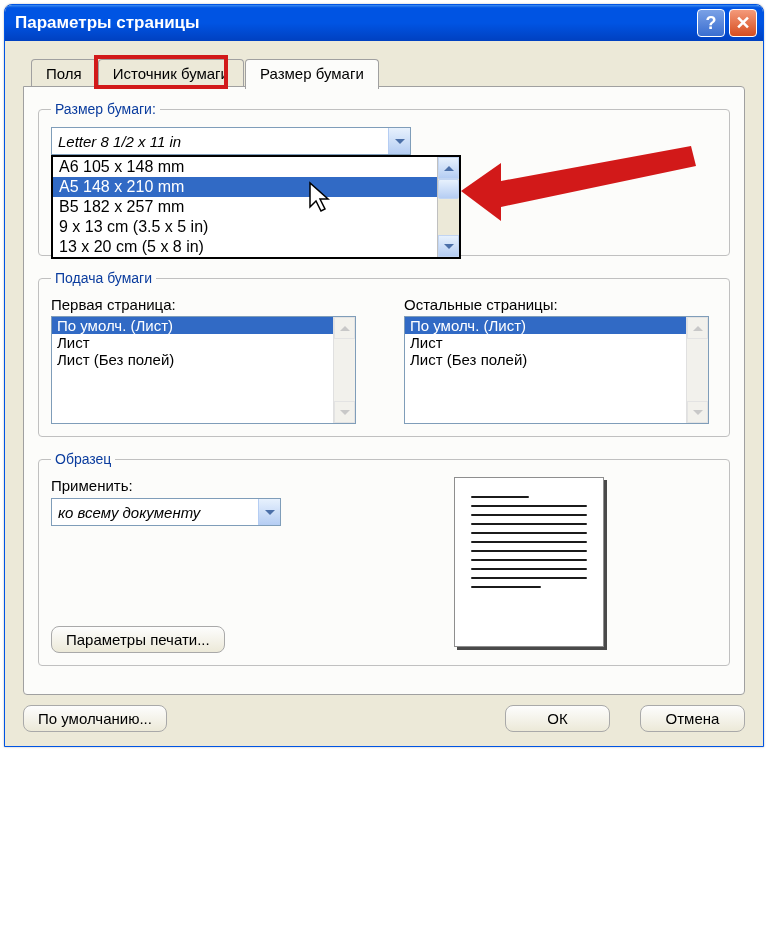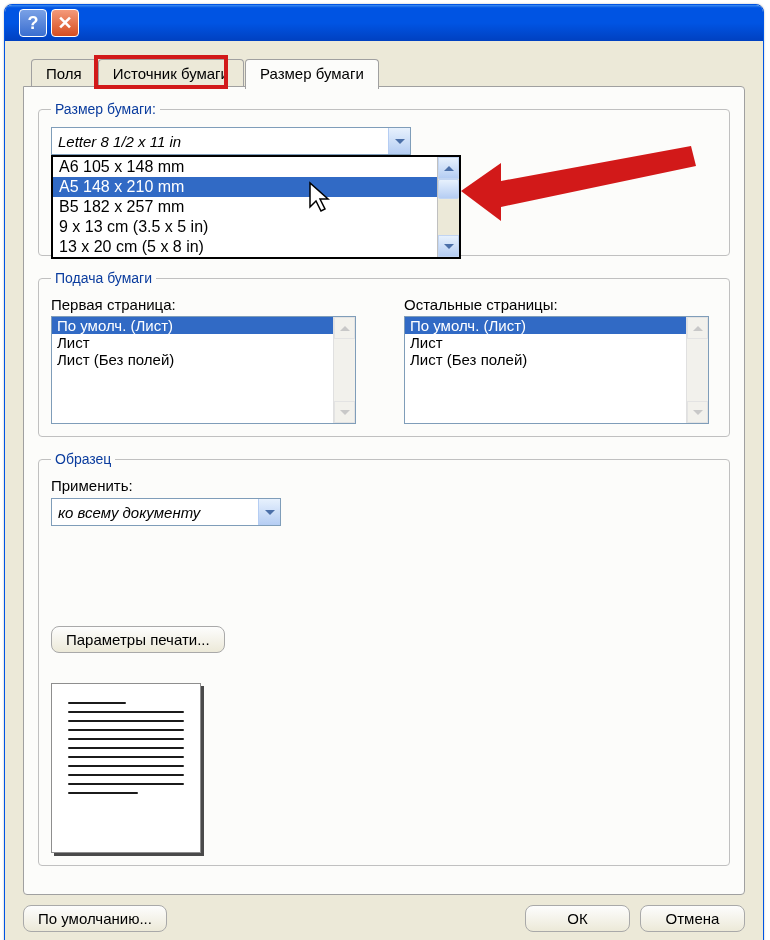--- a/index.html
+++ b/index.html
@@ -202,21 +202,21 @@
   .listbox .row.sel { background: #316ac5; color: #fff; }
   .listbox .vscroll {
     width: 22px; background: #f2f1ec;
     display: flex; flex-direction: column;
     border-left: 1px solid #e0e0e0;
   }
   .listbox .scrollbtn { background: #f2f1ec; border-color: #e3e3e3; }
   .listbox .tri.up, .listbox .tri.down { border-bottom-color:#c8c8c8; border-top-color:#c8c8c8; }
 
   
-  .sample-row { display: flex; align-items: flex-start; gap: 30px; flex-direction: column; }
+  .sample-row { display: flex; align-items: flex-start; gap: 30px; }
   .apply-col { width: 260px; }
   .sample-preview {
     width: 150px; height: 170px;
     background: #fff;
     border: 1px solid #8e8e8e;
     box-shadow: 3px 3px 0 #4a4a4a;
     padding: 18px 16px;
     display:flex;flex-direction:column;gap:7px;
   }
   .sample-preview .ln { height: 2px; background: #1b1b1b; border-radius:1px; }
@@ -239,20 +239,21 @@
   .bottombar .spacer { flex: 1; }
 
   .group-wrap { position: relative; }
 </style>
 </head>
 <body>
 
 <div class="window">
 
   <div class="titlebar">
+    <span class="title">Параметры страницы</span>
     <div class="titlebtn help">
       <span>?</span>
     </div>
     <div class="titlebtn close">
       <span>✕</span>
     </div>
   </div>
 
   <div class="client">
 
@@ -396,20 +397,20 @@
     </div>
 
     <div class="bottombar">
       <button class="btn">
         <span>По умолчанию...</span>
       </button>
       <div class="spacer"></div>
       <button class="btn" style="min-width:105px;">
         <span>ОК</span>
       </button>
-      <button class="btn" style="min-width:105px;">
+      <button class="btn" style="min-width:105px;margin-left:20px;">
         <span>Отмена</span>
       </button>
     </div>
 
   </div>
 
 </div>
 
 </body></html>

